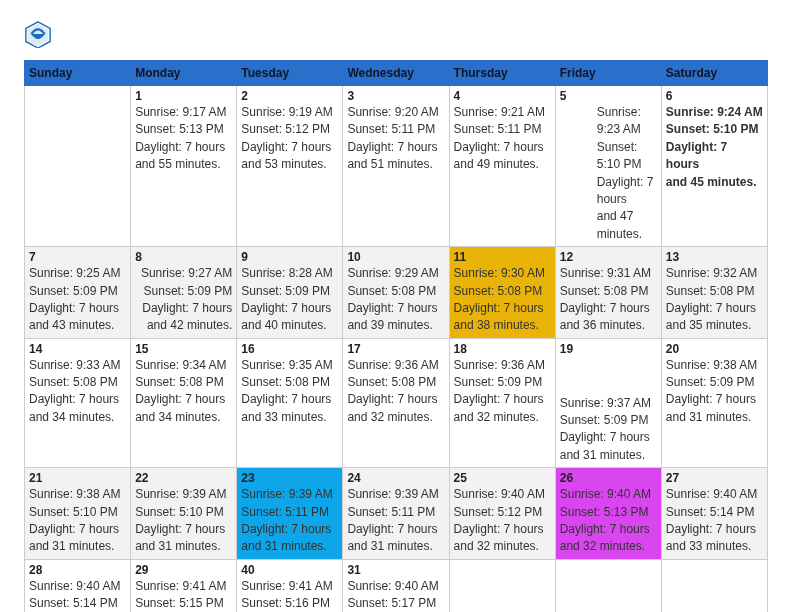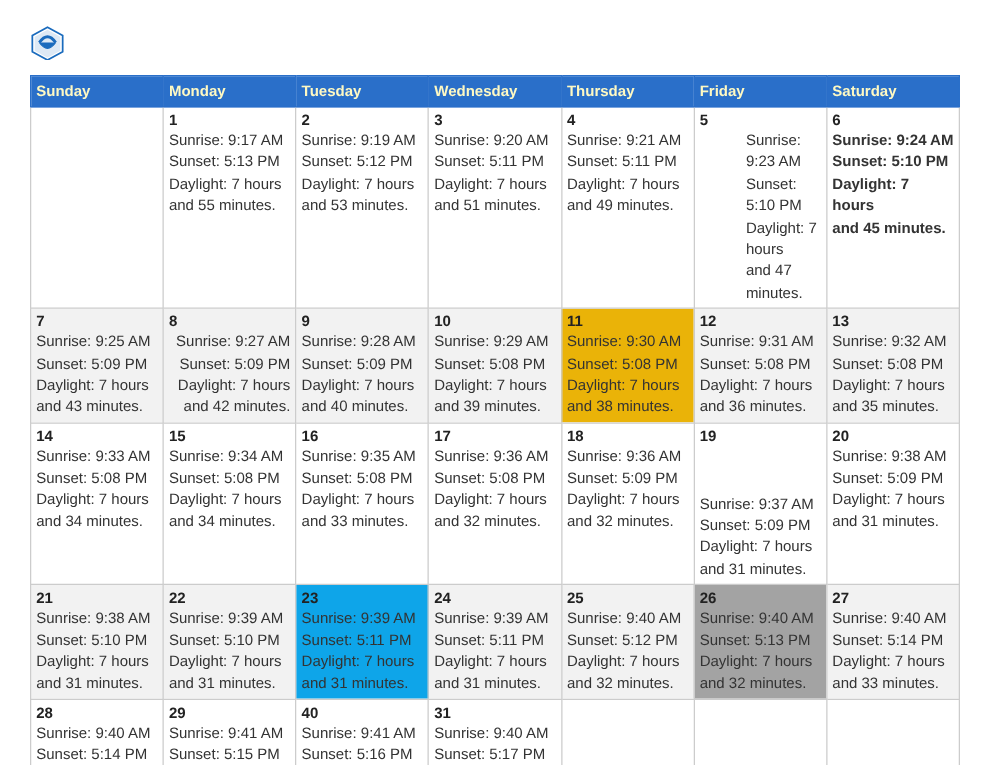--- a/index.html
+++ b/index.html
@@ -53,21 +53,21 @@
       color: #444;
     }
     .calendar {
       flex: 1;
       border-collapse: collapse;
       width: 100%;
       border: 1px solid #ccc;
     }
     .calendar th {
       background: #2a6fc9;
-      color: #fef9c3;
+      color: #0f172a;
       font-size: 12px;
       font-weight: bold;
       padding: 5px 4px;
       text-align: left;
       border: 1px solid #2a6fc9;
     }
     .calendar td {
       vertical-align: top;
       border: 1px solid #ccc;
       padding: 3px 4px;
@@ -185,21 +185,21 @@
           </td>
           <td style="background: rgb(242, 242, 242);">
             <span class="day-number">8</span>
             <div class="day-info" style="white-space: pre-line; text-align: right;">Sunrise: 9:27 AM
 Sunset: 5:09 PM
 Daylight: 7 hours
 and 42 minutes.</div>
           </td>
           <td style="background: rgb(242, 242, 242);">
             <span class="day-number">9</span>
-            <div class="day-info" style="white-space: pre-line;">Sunrise: 9:28 AM
+            <div class="day-info" style="white-space: pre-line;">Sunrise: 8:28 AM
 Sunset: 5:09 PM
 Daylight: 7 hours
 and 40 minutes.</div>
           </td>
           <td style="background: rgb(242, 242, 242);">
             <span class="day-number">10</span>
             <div class="day-info" style="white-space: pre-line;">Sunrise: 9:29 AM
 Sunset: 5:08 PM
 Daylight: 7 hours
 and 39 minutes.</div>
@@ -306,21 +306,21 @@
 Daylight: 7 hours
 and 31 minutes.</div>
           </td>
           <td style="background: rgb(242, 242, 242);">
             <span class="day-number">25</span>
             <div class="day-info" style="white-space: pre-line;">Sunrise: 9:40 AM
 Sunset: 5:12 PM
 Daylight: 7 hours
 and 32 minutes.</div>
           </td>
-          <td style="background: #a3a3a3;">
+          <td style="background: #d946ef;">
             <span class="day-number">26</span>
             <div class="day-info" style="white-space: pre-line;">Sunrise: 9:40 AM
 Sunset: 5:13 PM
 Daylight: 7 hours
 and 32 minutes.</div>
           </td>
           <td style="background: rgb(242, 242, 242);">
             <span class="day-number">27</span>
             <div class="day-info" style="white-space: pre-line;">Sunrise: 9:40 AM
 Sunset: 5:14 PM

